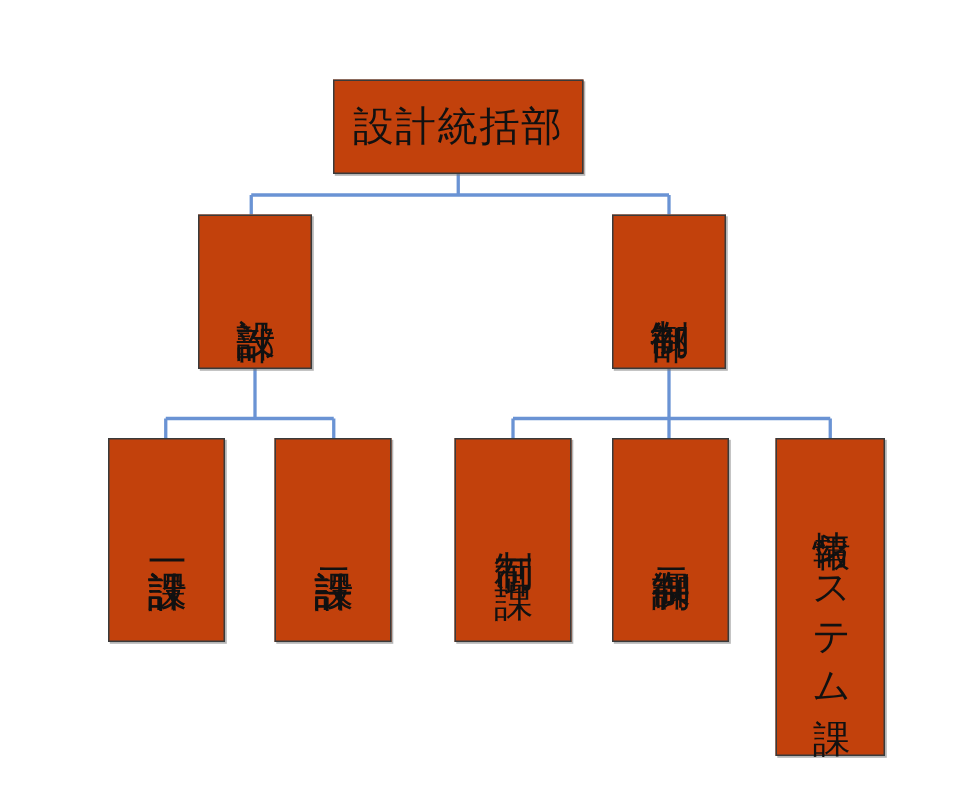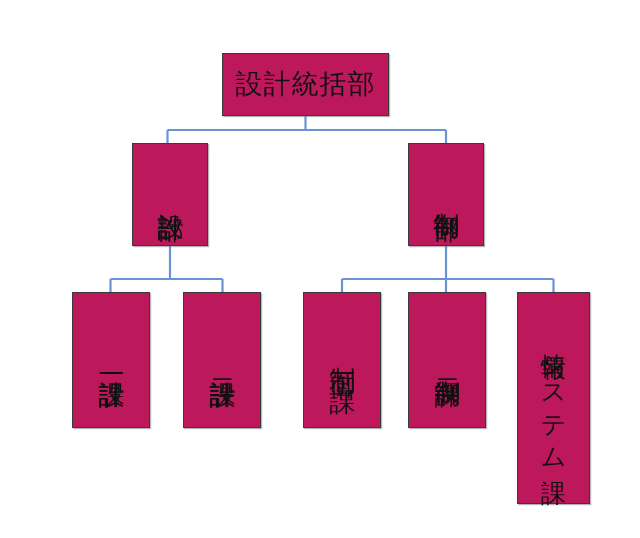--- a/index.html
+++ b/index.html
@@ -31,21 +31,21 @@
     top: 0;
     width: 640px;
     height: 538px;
     z-index: 1;
   }
 
   .org-box {
     position: absolute;
     z-index: 2;
     box-sizing: border-box;
-    background: #be185d;
+    background: #c2410c;
     border: 1.6px solid #3a3a3a;
     box-shadow: 1.2px 1.2px 0 0 rgba(120,120,120,0.55);
     display: flex;
     align-items: center;
     justify-content: center;
   }
 
   
   .label-h {
     font-size: 27px;

